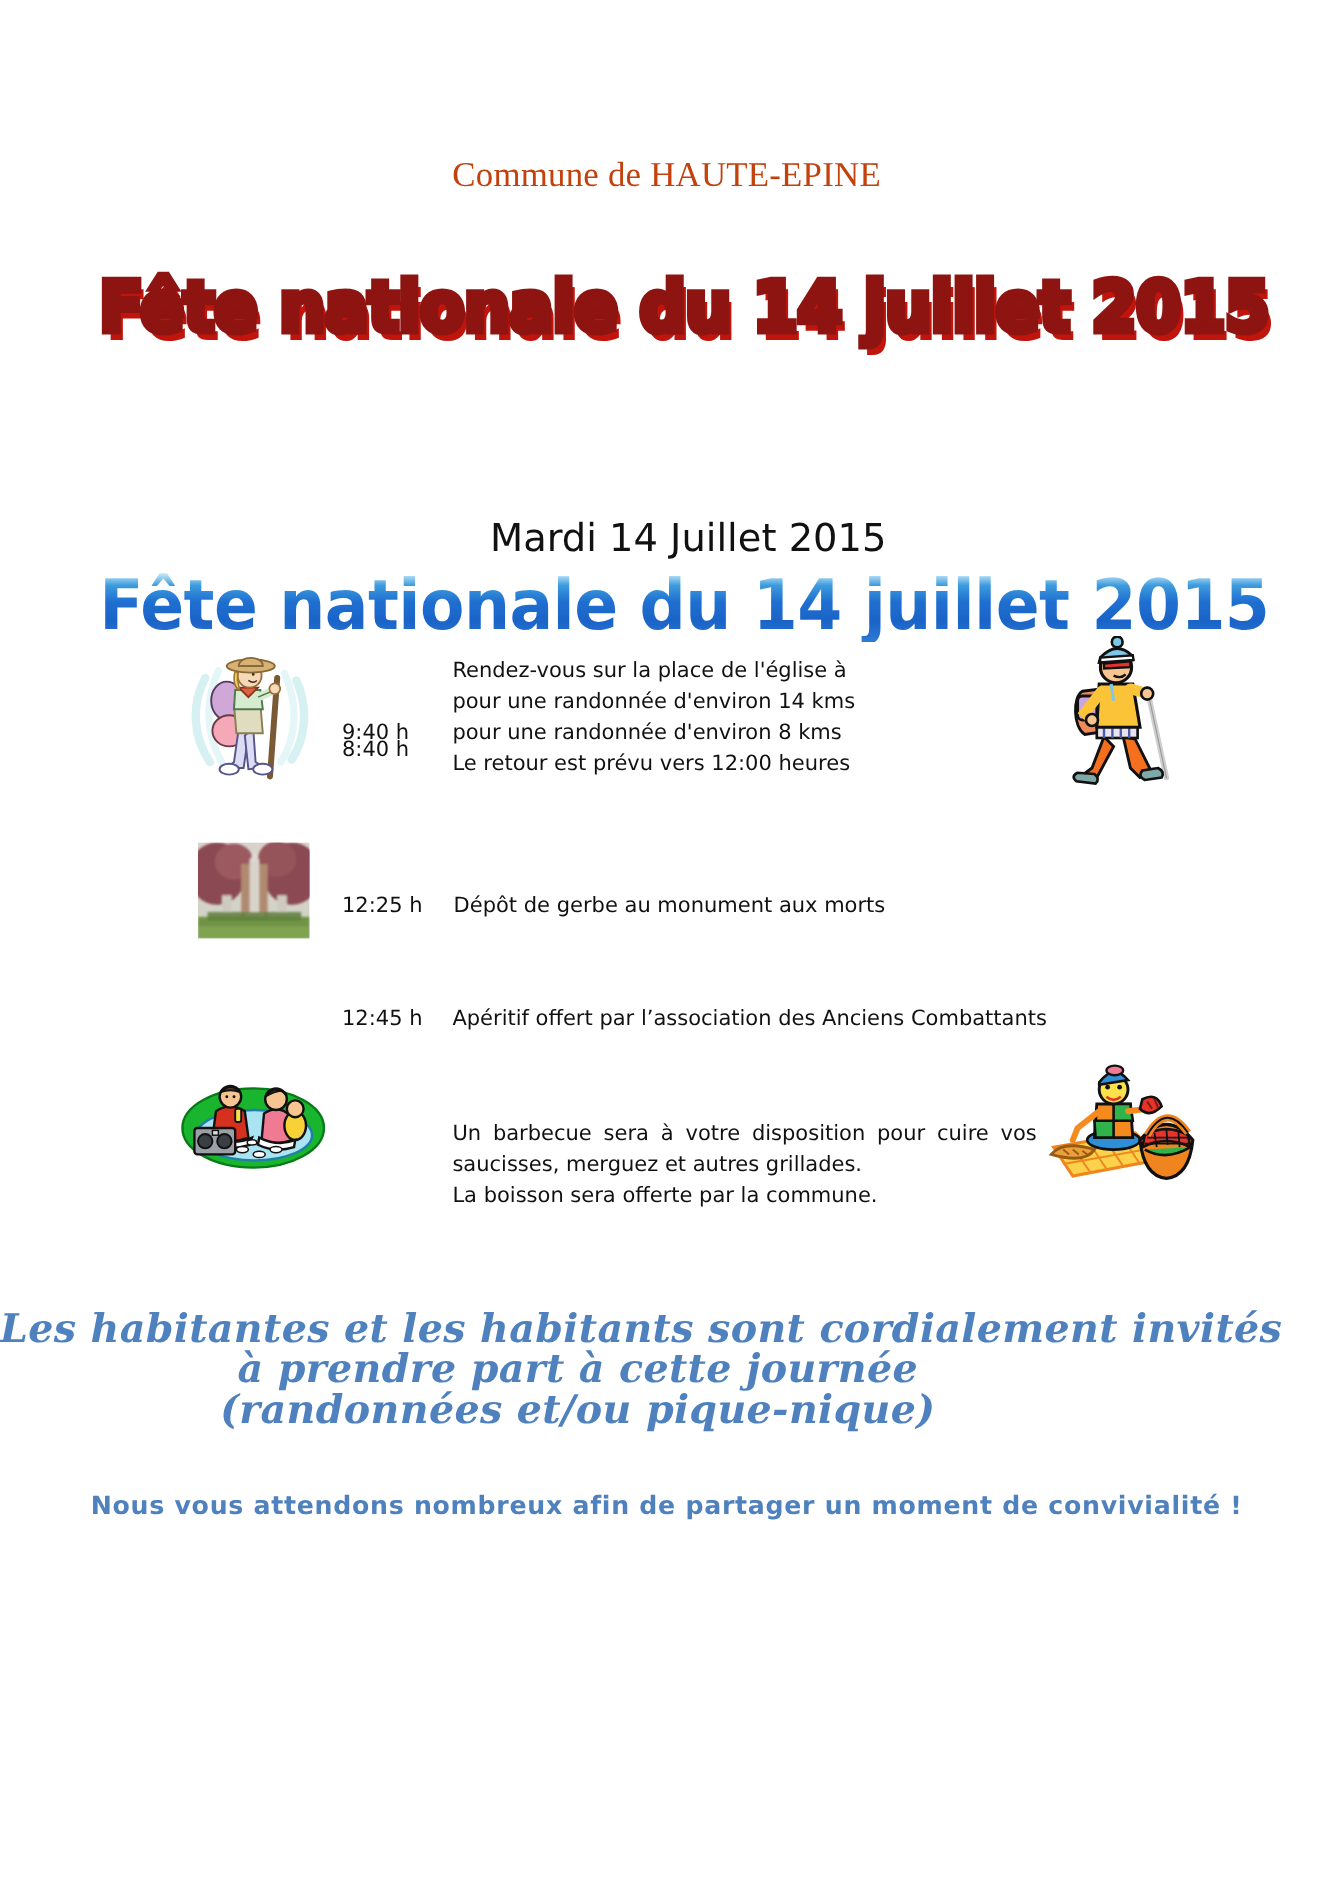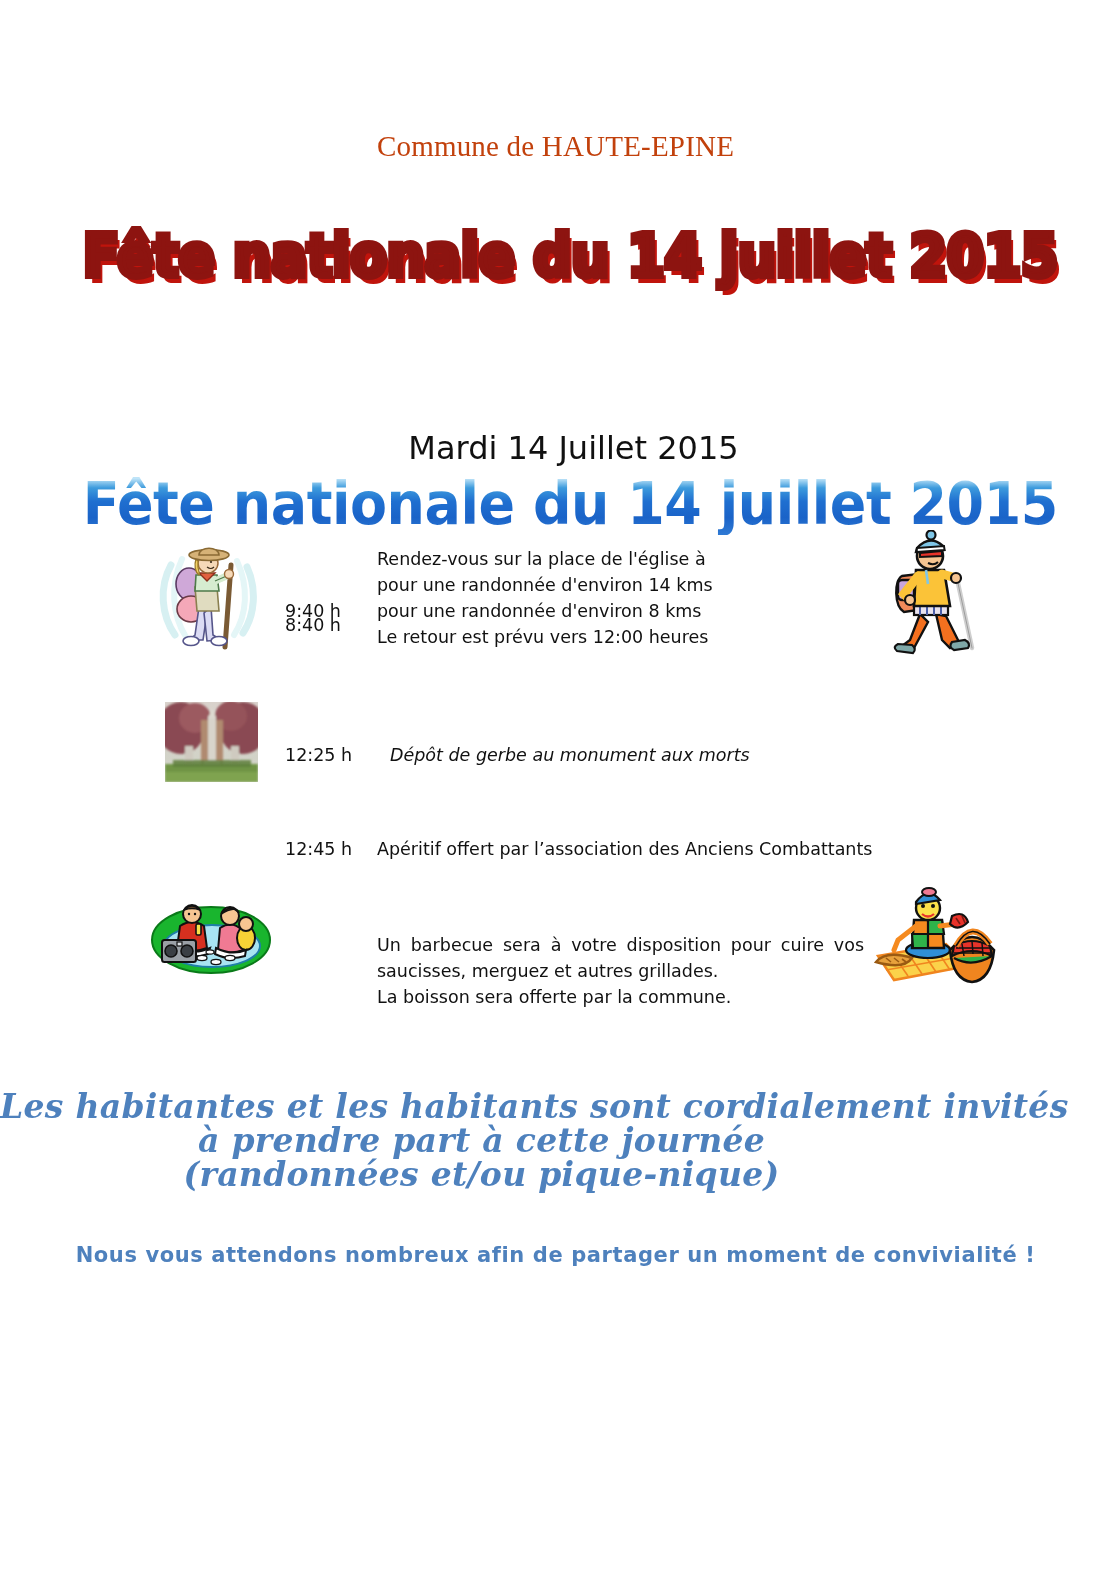--- a/index.html
+++ b/index.html
@@ -129,21 +129,21 @@
   }
 
   
   #block-hike      { top: 546px; left: 0; width: 1111px; height: 120px; }
   #block-hike .col-time { left: 285px; width: 90px; }
   #block-hike .col-text { left: 377px; width: 420px; }
 
   
   #block-monument  { top: 742px; left: 0; width: 1111px; height: 40px; }
   #block-monument .col-time { left: 285px; width: 90px; }
-  #block-monument .col-text { left: 390px; width: 430px; font-style: italic; }
+  #block-monument .col-text { left: 378px; width: 430px; }
 
   
   #block-picnic    { top: 836px; left: 0; width: 1111px; height: 180px; }
   #block-picnic .col-time { left: 285px; width: 90px; }
   #block-picnic .col-text { left: 377px; width: 487px; }
   #block-picnic .para-2 { top: 44px; }
 
   
   .closing-script {
     position: absolute;

